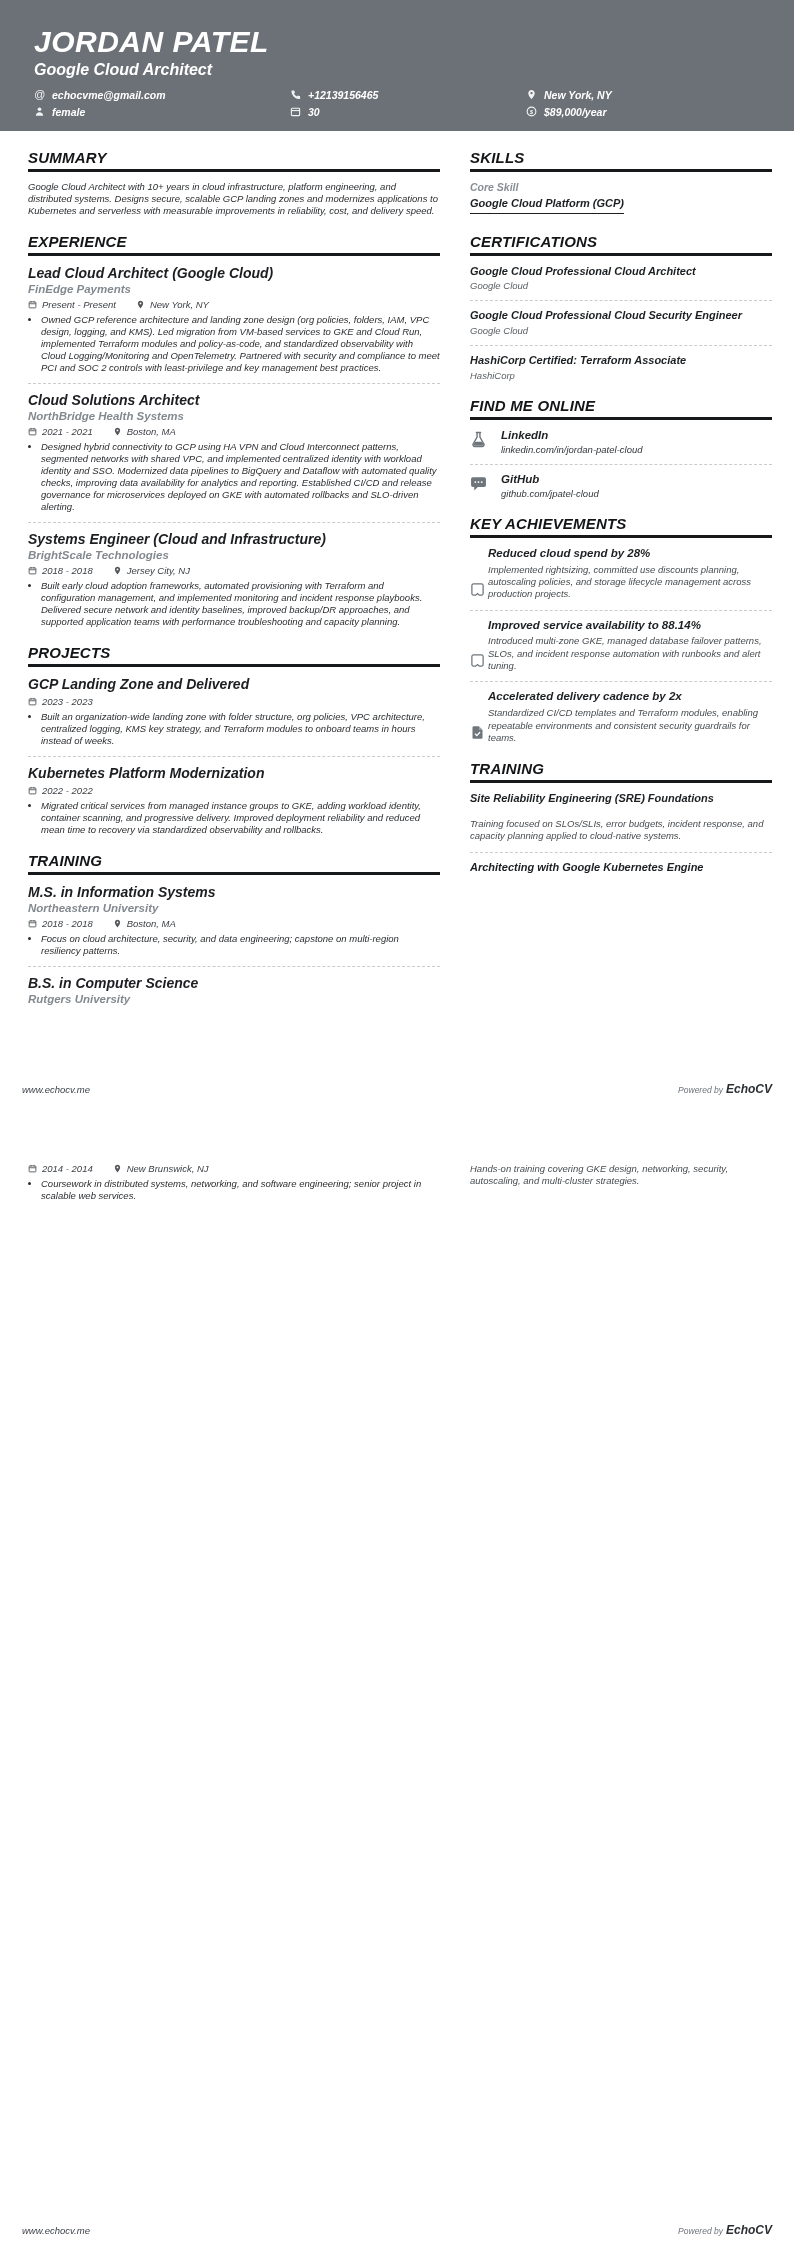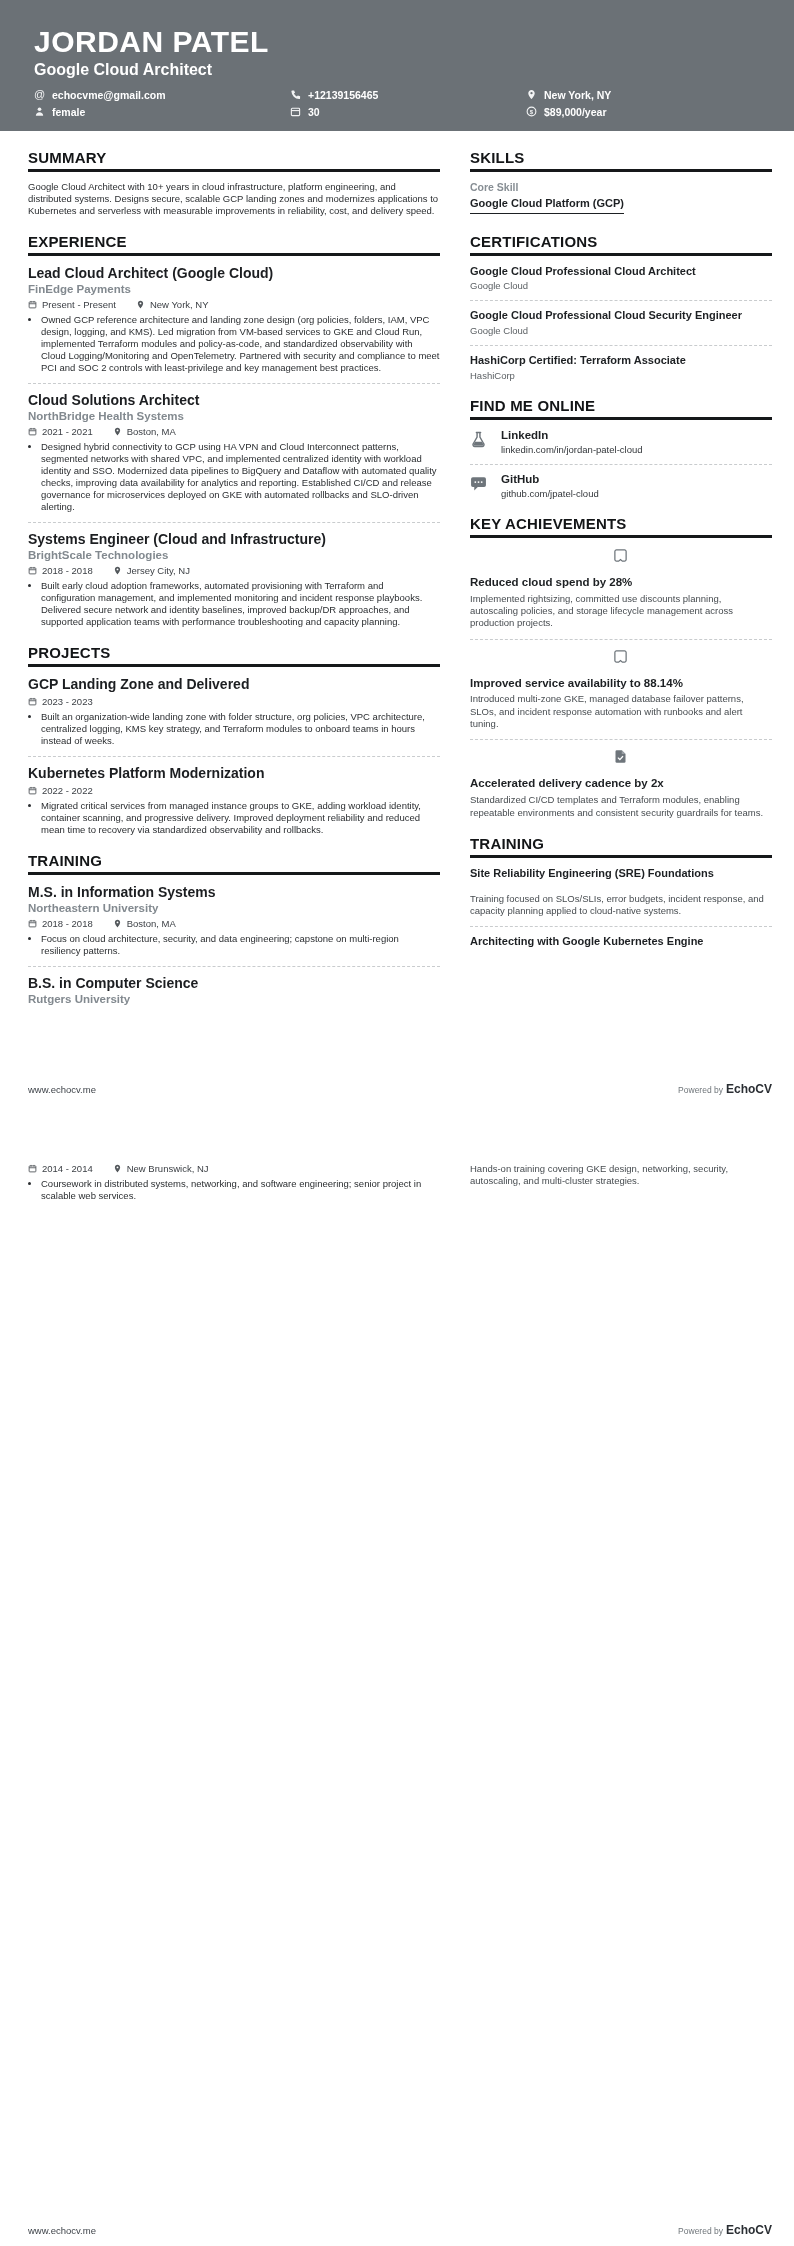--- a/index.html
+++ b/index.html
@@ -2,21 +2,21 @@
 <html><head>
 <meta charset="utf-8">
 <style>
   * { box-sizing: border-box; margin: 0; padding: 0; }
   html, body { background:#ffffff; }
   body {
     width: 794px; height: 2246px; margin: 0 auto;
     font-family: "Liberation Sans", "DejaVu Sans", sans-serif;
     color: #1c1e21;
   }
-  .page { width: 794px; height: 1123px; position: relative; overflow: hidden; background:#fff; }
+  .page { width: 794px; height: 1123px; position: relative; overflow: hidden; background:#fff;font-style:italic; }
 
   
   .hdr { background:#6b7176; color:#fff; padding: 26px 34px 13px 34px; }
   .hdr-name { font-size: 30px; font-weight: 800; letter-spacing: .5px; line-height: 1.05; }
   .hdr-title { font-size: 16px; font-weight: 700; margin-top: 3px; }
   .contacts { margin-top: 10px; display: grid; grid-template-columns: 256px 236px auto; row-gap: 5px; }
   .contact { display: flex; align-items: center; gap: 7px; font-size: 10.5px; font-weight: 700; }
   .cicon { width: 11px; height: 11px; flex: 0 0 11px; display:inline-flex; align-items:center; justify-content:center; color:#f2f3f4; }
   .cicon svg { width: 11px; height: 11px; }
   .at-glyph { font-size: 11px; font-weight: 400; line-height: 1; }
@@ -54,31 +54,31 @@
 
   .cert-name { font-size: 11px; font-weight: 700; line-height: 1.25; color:#1d2023; }
   .cert-issuer { font-size: 9.5px; color:#5c6165; margin-top: 2px; }
 
   .link-row { display: flex; gap: 11px; align-items: flex-start; }
   .link-icon { width: 20px; flex: 0 0 20px; color:#6e757b; padding-top: 2px; }
   .link-icon svg { width: 17px; height: 17px; }
   .link-label { font-size: 11.5px; font-weight: 700; color:#1d2023; }
   .link-url { font-size: 9.5px; color:#33373b; margin-top: 3px; text-align: right; }
 
-  .ach-row { display: flex; gap: 9px; align-items: center; flex-direction: column; }
+  .ach-row { display: flex; gap: 1px; align-items: flex-end; }
   .ach-icon { width: 17px; flex: 0 0 17px; color:#6e757b; padding-top: 1px; }
   .ach-icon svg { width: 15px; height: 15px; }
   .ach-title { font-size: 11.5px; font-weight: 700; line-height: 1.2; color:#1d2023; }
   .ach-desc { font-size: 9.5px; line-height: 1.3; color:#474c50; margin-top: 3px; }
 
   .tr-title { font-size: 11px; font-weight: 700; line-height: 1.25; color:#1d2023; }
   .tr-desc { font-size: 9.5px; line-height: 1.3; color:#474c50; margin-top: 12px; }
 
   
-  .pfoot { position: absolute; left: 28px; right: 22px; display: flex; justify-content: space-between; align-items: baseline; }
+  .pfoot { position: absolute; left: 22px; right: 22px; display: flex; justify-content: space-between; align-items: baseline; }
   .pfoot.p1 { bottom: 26px; }
   .pfoot.p2 { bottom: 8px; }
   .foot-site { font-size: 9.5px; color:#3f444a; }
   .foot-powered { font-size: 8.5px; color:#6f757a; }
   .foot-brand { font-size: 12px; font-weight: 600; color:#2a2e33; margin-left: 3px; }
 
   
   .p2-cols { padding-top: 40px; }
 </style>
 </head>

